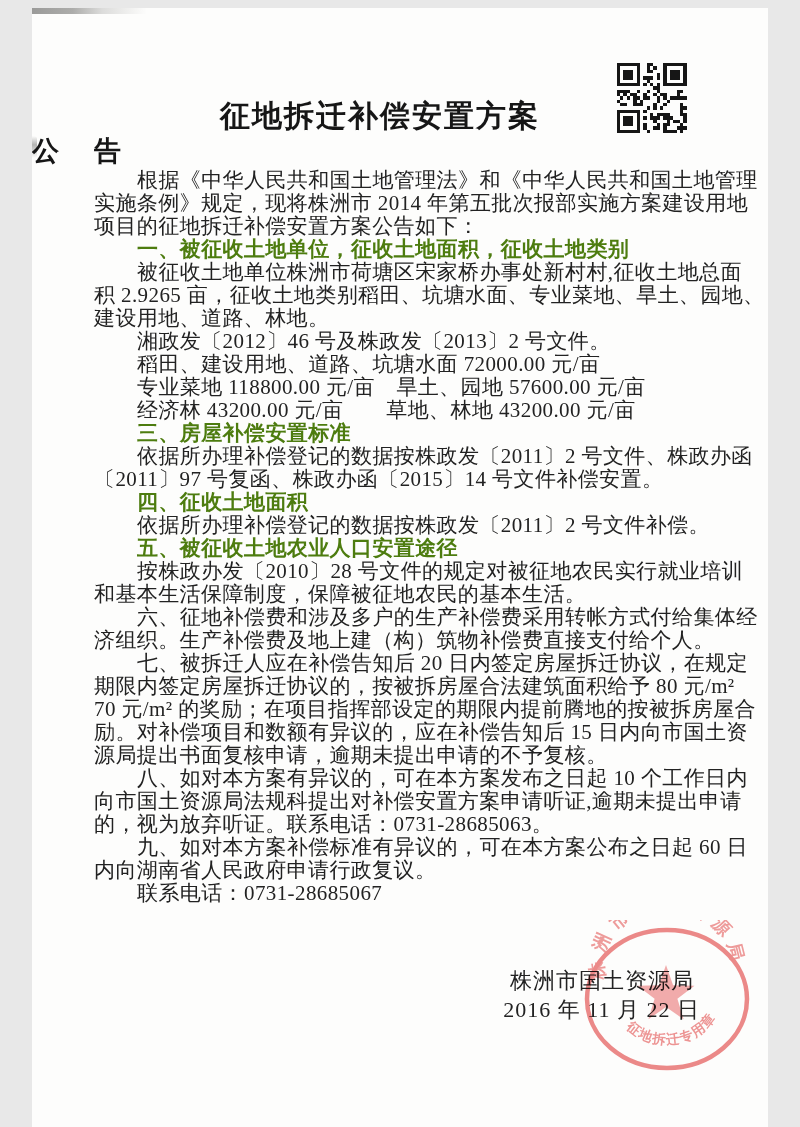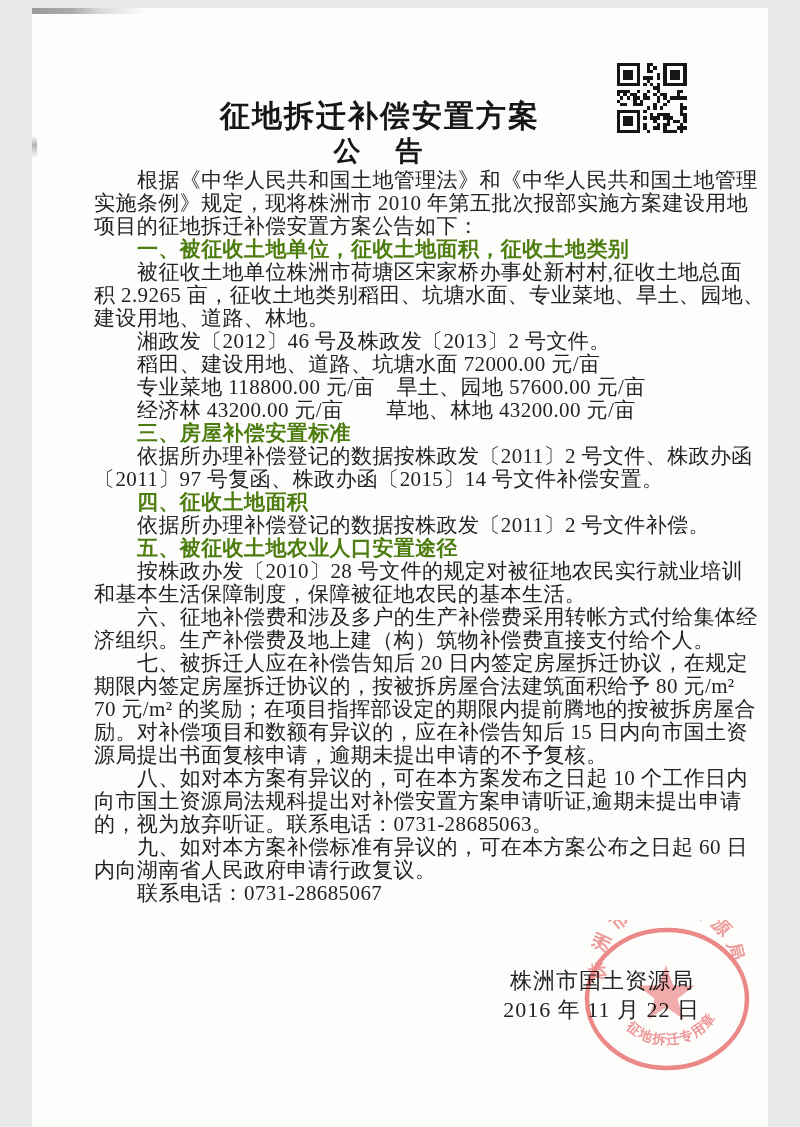--- a/index.html
+++ b/index.html
@@ -27,21 +27,21 @@
   .qr{
     position:absolute;left:583px;top:55px;width:73px;height:70px;
   }
   .doc-title{
     position:absolute;left:0;right:40px;top:92px;
     text-align:center;font-size:30px;font-weight:bold;
     letter-spacing:2px;line-height:32px;color:#161616;
   }
   .doc-subtitle{
     position:absolute;left:0;right:40px;top:128px;
-    text-align:center;font-size:27px;font-weight:bold;
+    font-size:27px;font-weight:bold;
     letter-spacing:4px;line-height:30px;color:#161616;
   }
   .body-lines{
     position:absolute;left:62px;top:161px;width:682px;
     font-size:21px;letter-spacing:0.4px;color:#222;
   }
   .body-lines .line{
     height:23px;line-height:23px;white-space:nowrap;
   }
   .body-lines .indent{padding-left:43px;}
@@ -182,21 +182,21 @@
       <rect x="16" y="20" width="1" height="1" fill="#161616"></rect>
       <rect x="17" y="20" width="1" height="1" fill="#161616"></rect>
       <rect x="19" y="20" width="1" height="1" fill="#161616"></rect>
     </svg>
 
   <div class="doc-title">征地拆迁补偿安置方案</div>
   <div class="doc-subtitle">公　告</div>
 
   <div class="body-lines">
       <div class="line indent">根据《中华人民共和国土地管理法》和《中华人民共和国土地管理</div>
-      <div class="line">实施条例》规定，现将株洲市 2010 年第五批次报部实施方案建设用地</div>
+      <div class="line">实施条例》规定，现将株洲市 2014 年第五批次报部实施方案建设用地</div>
       <div class="line">项目的征地拆迁补偿安置方案公告如下：</div>
       <div class="line indent bold">一、被征收土地单位，征收土地面积，征收土地类别</div>
       <div class="line indent">被征收土地单位株洲市荷塘区宋家桥办事处新村村,征收土地总面</div>
       <div class="line">积 2.9265 亩，征收土地类别稻田、坑塘水面、专业菜地、旱土、园地、</div>
       <div class="line">建设用地、道路、林地。</div>
       <div class="line indent">湘政发〔2012〕46 号及株政发〔2013〕2 号文件。</div>
       <div class="line indent">稻田、建设用地、道路、坑塘水面 72000.00 元/亩</div>
       <div class="line indent">专业菜地 118800.00 元/亩　旱土、园地 57600.00 元/亩</div>
       <div class="line indent">经济林 43200.00 元/亩　　草地、林地 43200.00 元/亩</div>
       <div class="line indent bold">三、房屋补偿安置标准</div>

